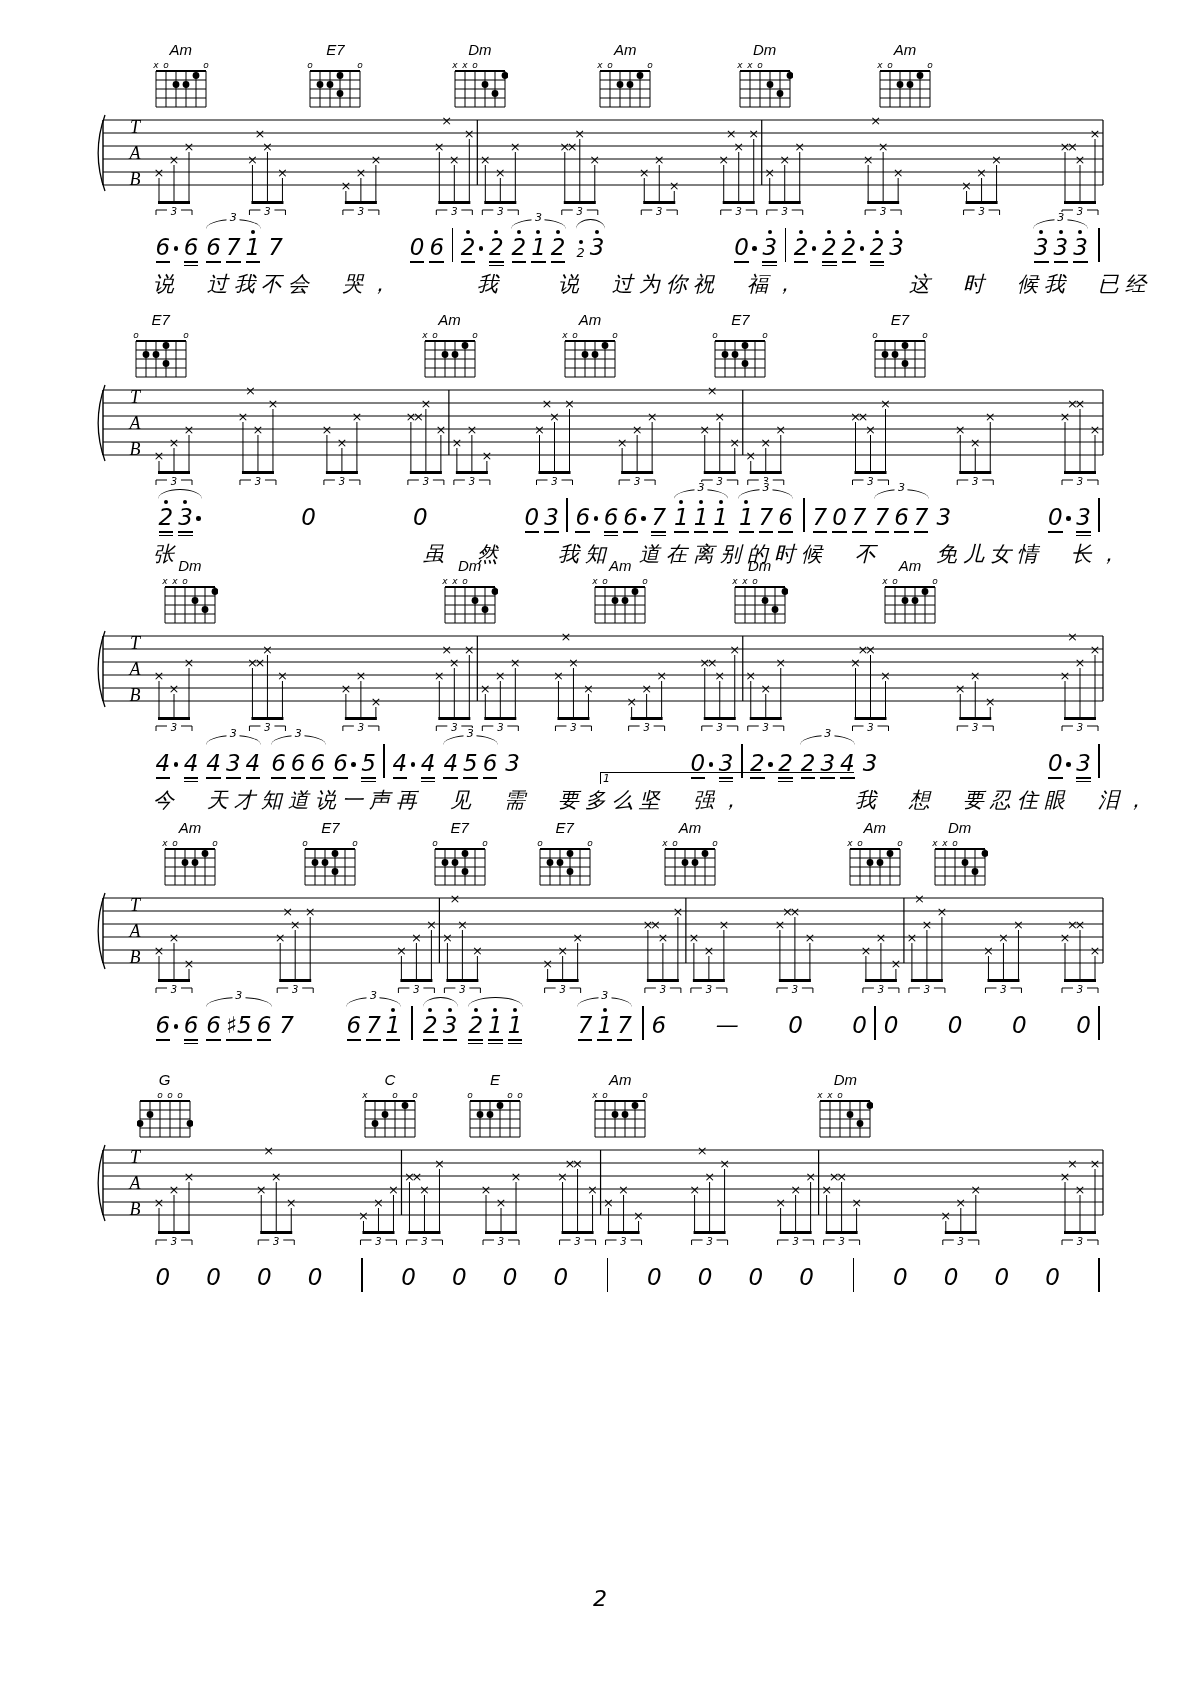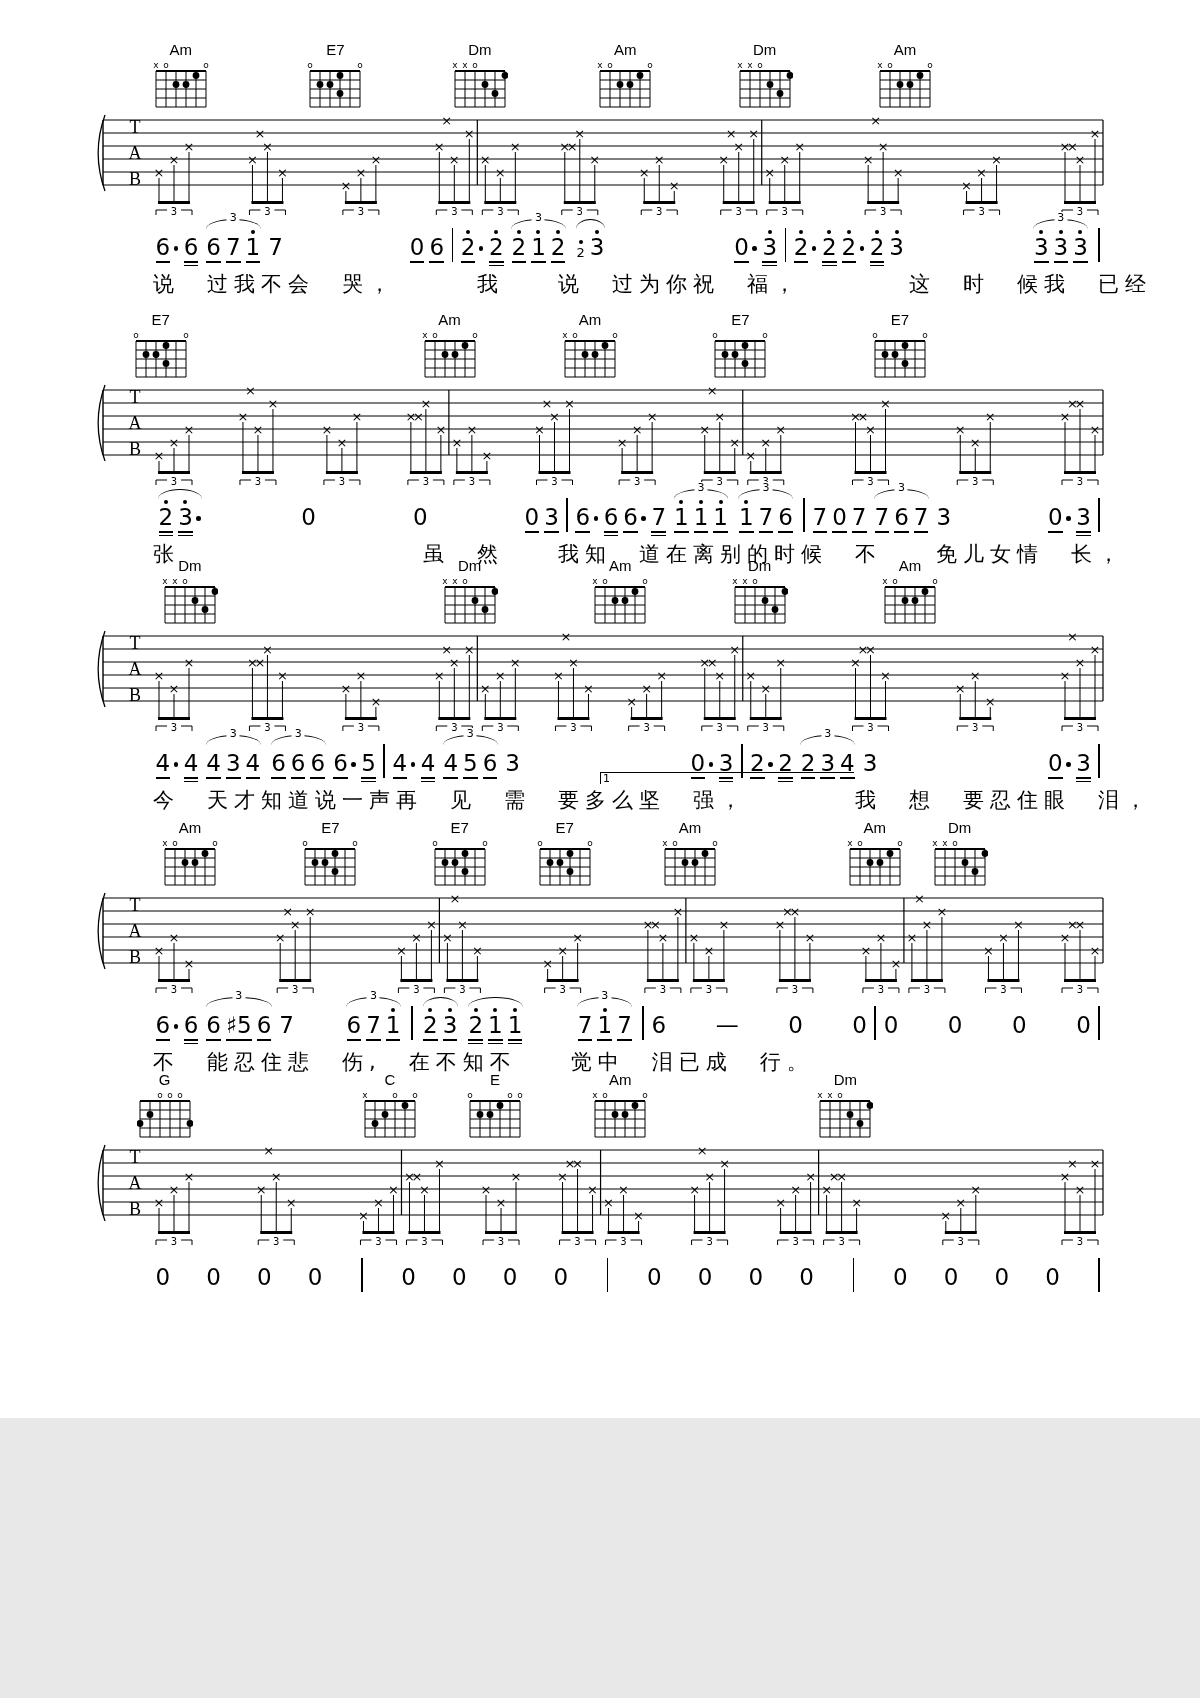--- a/index.html
+++ b/index.html
@@ -1,17 +1,17 @@
 <!DOCTYPE html>
 <html><head>
 <meta charset="utf-8">
 <style>
   html,body{margin:0;padding:0;background:#e8e8e8;}
-  .sheet{position:relative;width:1200px;height:1418px;background:#fff;margin:0 auto;
-         font-family:"Liberation Sans",sans-serif;color:#000;overflow:hidden;}
+  .sheet{position:relative;width:1200px;height:1698px;background:#fff;margin:0 auto;
+         font-family:"Liberation Sans",sans-serif;color:#000;overflow:hidden;font-style:italic;}
   .system{position:absolute;left:95px;width:1010px;}
   .chord-row{position:relative;height:70px;}
   .chord{position:absolute;top:0;transform:translateX(-50%);text-align:center;}
   .cname{font-size:15px;line-height:1.1;font-family:"Liberation Sans",sans-serif;}
   .staff-wrap{position:relative;height:108px;}
   .staffsvg{display:block;overflow:visible;}
   
   .jp{display:flex;align-items:flex-end;padding-left:58px;height:48px;margin-top:2px;}
   .note{display:inline-flex;flex-direction:column;align-items:center;margin:0 2.5px;position:relative;}
   .note.d{margin-right:11px;}
@@ -1833,21 +1833,20 @@
           <span class="uz"></span>
         </span>
         <span class="jsp"></span>
         <span class="note">
           <span class="hidot hid"></span>
           <span class="num">0</span>
           <span class="uz"></span>
         </span>
         <span class="jbar"></span>
       </div>
-    <div class="lyrics">不　能忍住悲　伤,　在不知不　　觉中　泪已成　行。</div>
   </section>
 
   <section class="system" style="top: 1072px;">
     <div class="chord-row">
         <div class="chord" style="left: 6.9%;"><div class="cname">G</div><svg width="56" height="54" viewBox="0 0 56 54">
             <text x="23" y="9" font-size="9" text-anchor="middle" font-family="&quot;DejaVu Sans&quot;,sans-serif">o</text>
             <text x="33" y="9" font-size="9" text-anchor="middle" font-family="&quot;DejaVu Sans&quot;,sans-serif">o</text>
             <text x="43" y="9" font-size="9" text-anchor="middle" font-family="&quot;DejaVu Sans&quot;,sans-serif">o</text>
             <line x1="3" y1="12" x2="53" y2="12" stroke="#000" stroke-width="1.8"></line>
             <line x1="3" y1="21" x2="53" y2="21" stroke="#000" stroke-width="1"></line>

